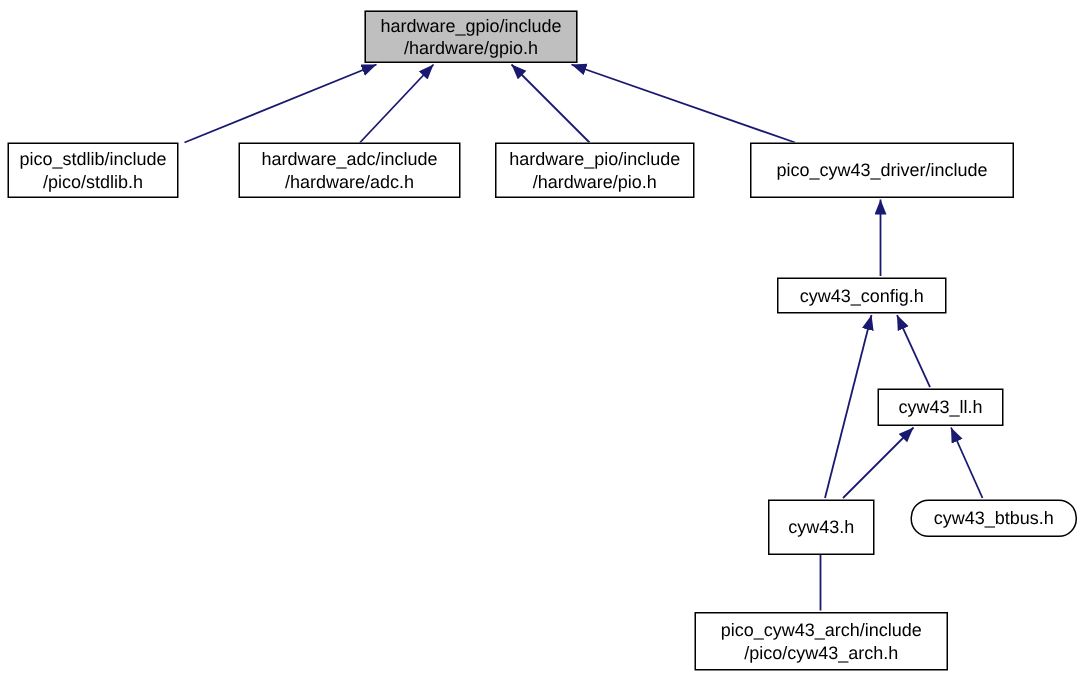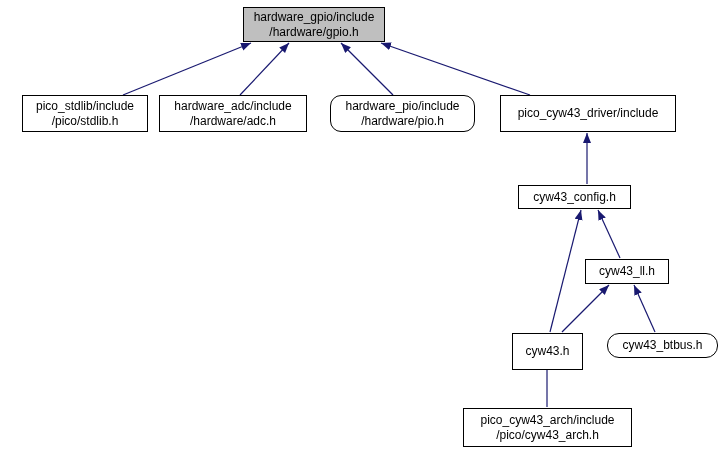--- a/index.html
+++ b/index.html
@@ -71,31 +71,31 @@
     <path class="edge-line" d="M562,332 L609,285" marker-end="url(#arrow)"></path>
     <path class="edge-line" d="M655,332 L634,285" marker-end="url(#arrow)"></path>
     <path class="edge-line" d="M547,407 L547,359" marker-end="url(#arrow)"></path>
   </svg>
 
   <div class="node selected" style="left:243px; top:7px; width:142px; height:35px;">
     <span>hardware_gpio/include</span>
     <span>/hardware/gpio.h</span>
   </div>
 
-  <div class="node" style="left:5px; top:95px; width:126px; height:37px;margin-left:17px;">
+  <div class="node" style="left:5px; top:95px; width:114px; height:37px;">
     <span>pico_stdlib/include</span>
     <span>/pico/stdlib.h</span>
   </div>
 
   <div class="node" style="left:159px; top:95px; width:148px; height:37px;">
     <span>hardware_adc/include</span>
     <span>/hardware/adc.h</span>
   </div>
 
-  <div class="node" style="left:330px; top:95px; width:145px; height:37px;border-radius:11px;">
+  <div class="node" style="left:330px; top:95px; width:133px; height:37px;">
     <span>hardware_pio/include</span>
     <span>/hardware/pio.h</span>
   </div>
 
   <div class="node" style="left:500px; top:95px; width:176px; height:37px;">
     <span>pico_cyw43_driver/include</span>
   </div>
 
   <div class="node" style="left:518px; top:185px; width:113px; height:24px;">
     <span>cyw43_config.h</span>

